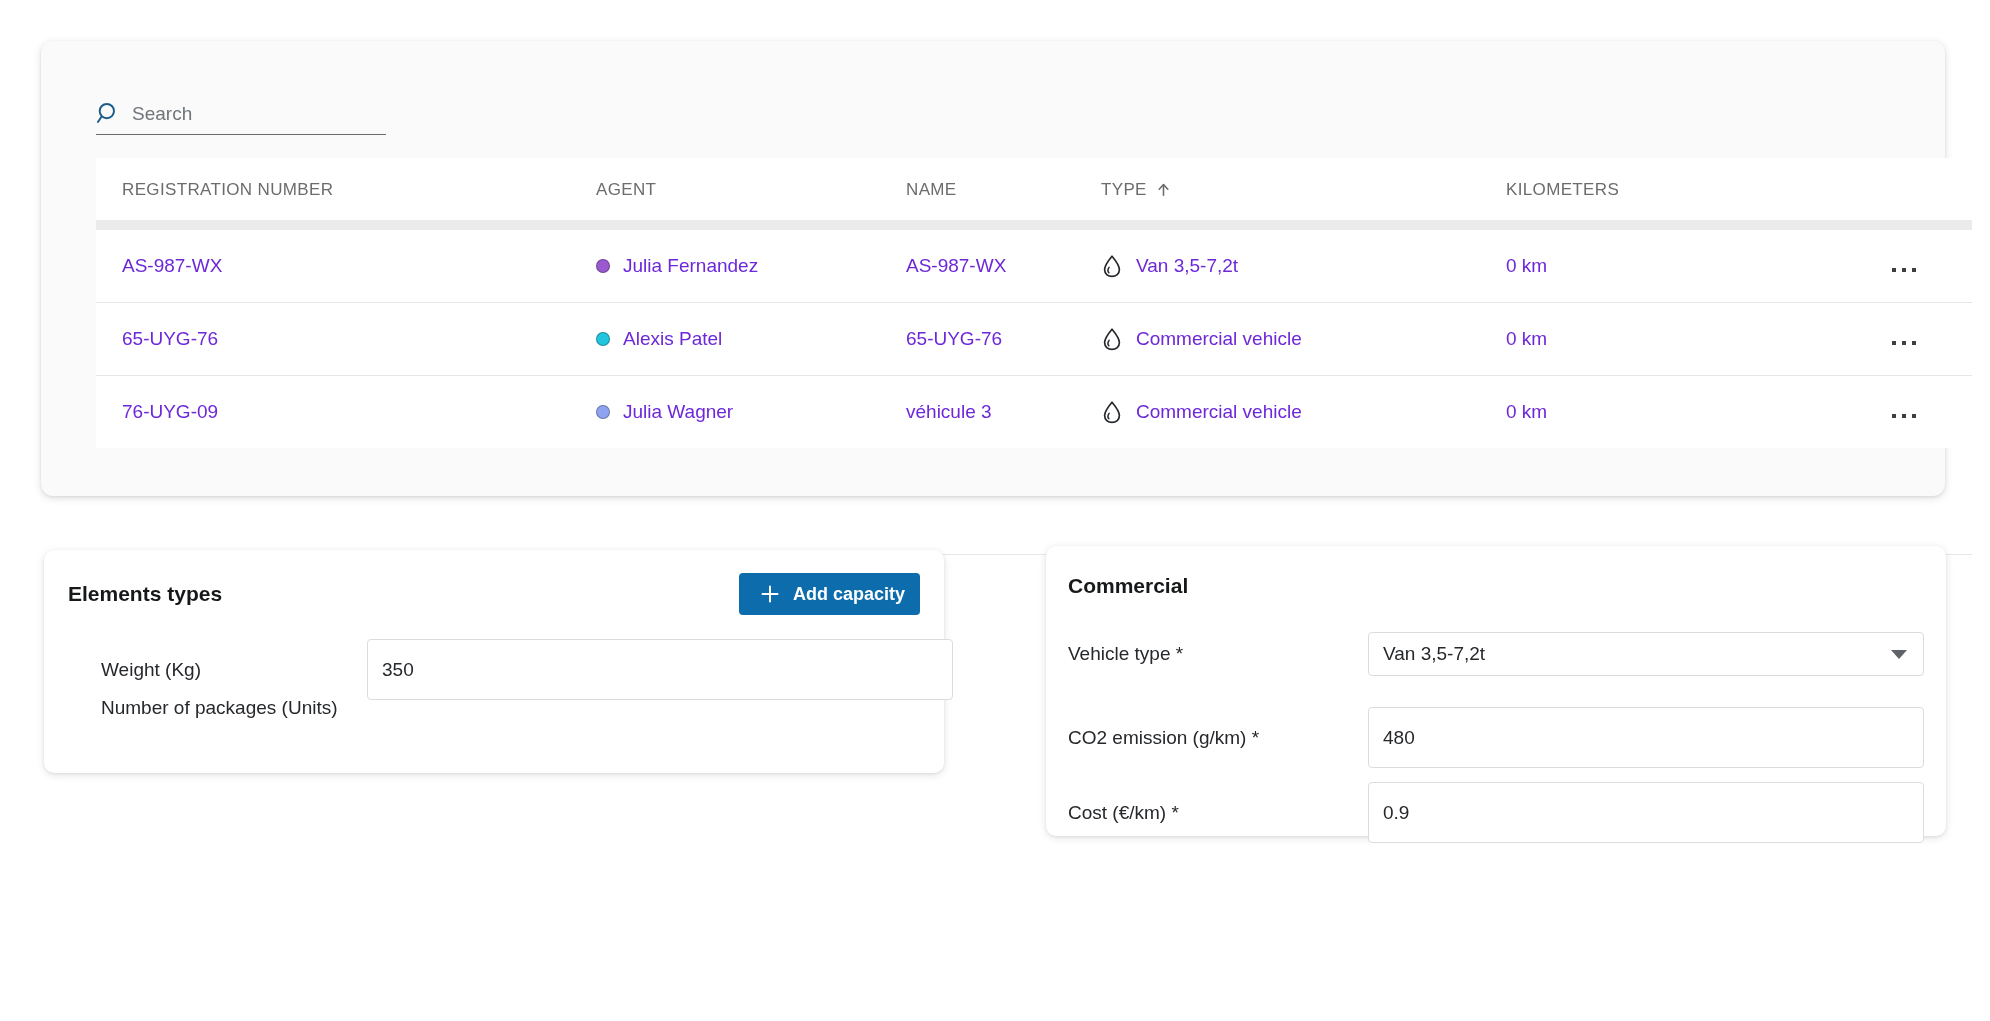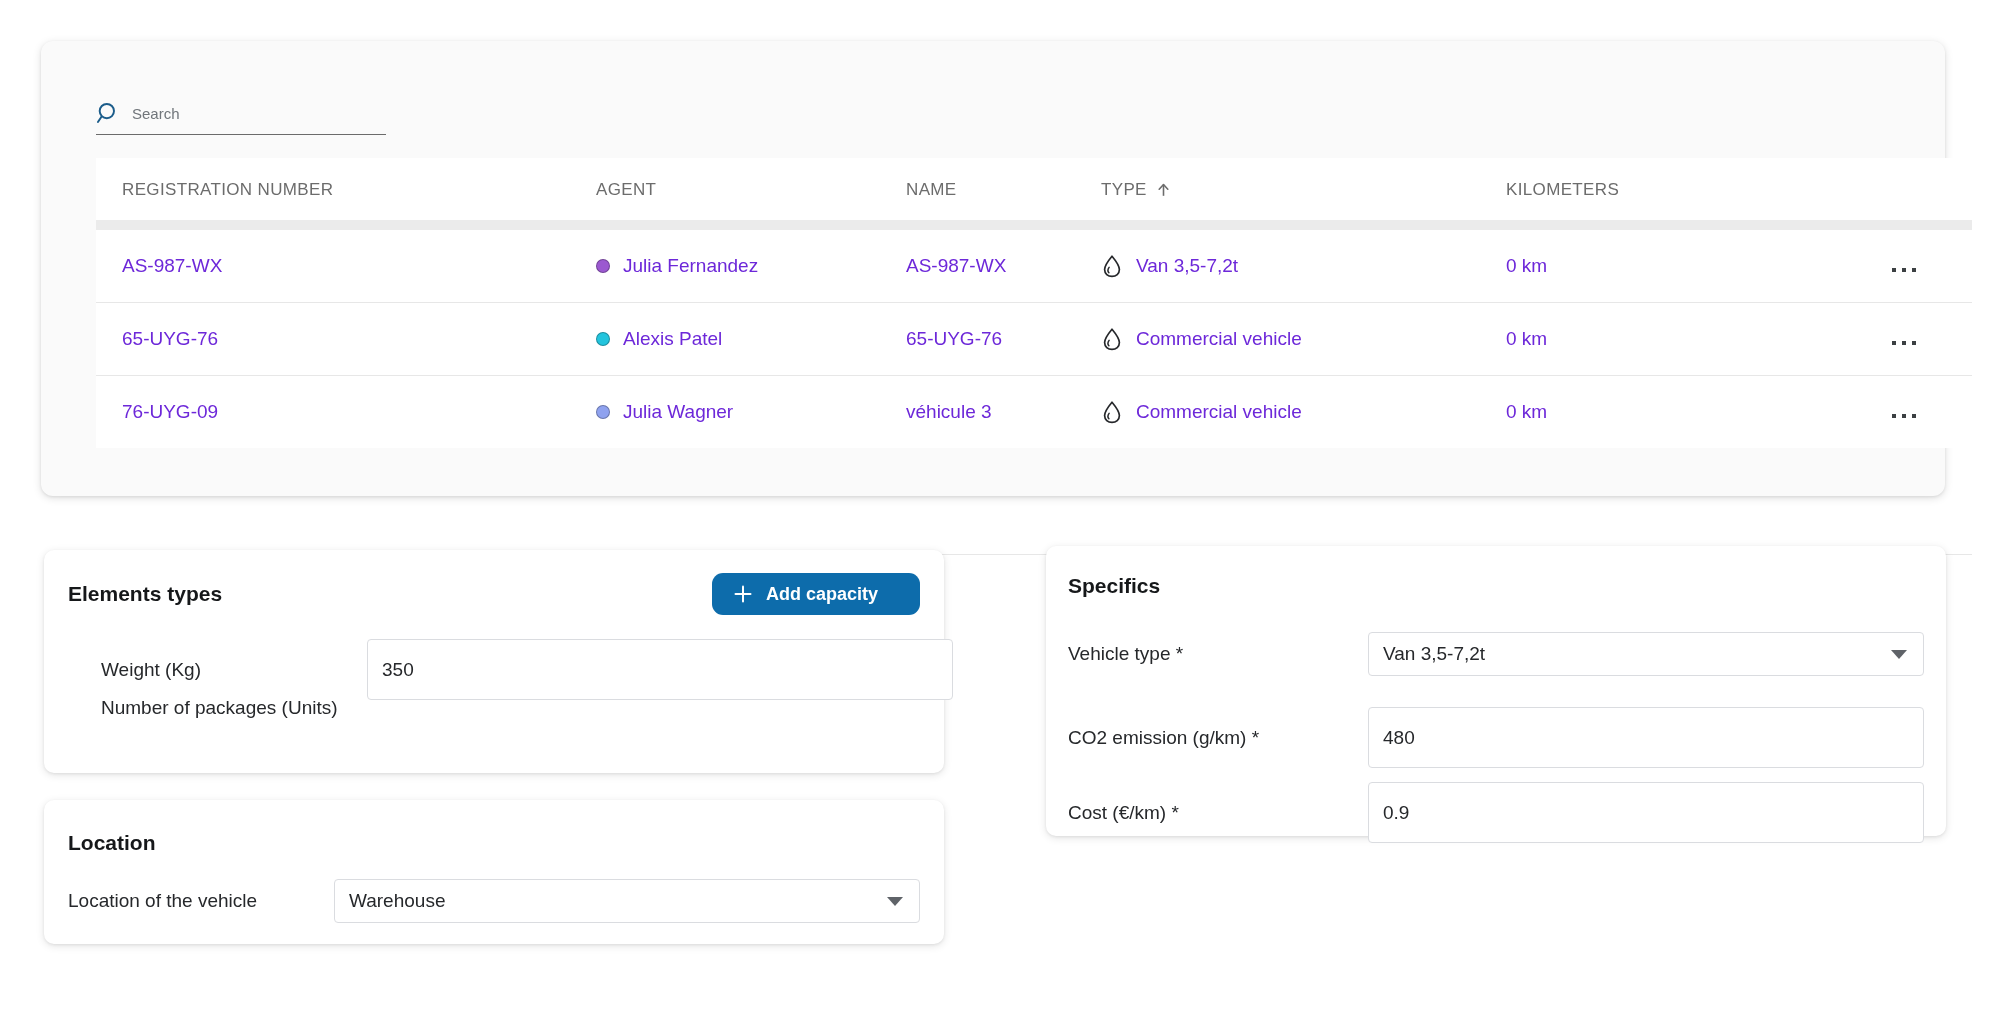--- a/index.html
+++ b/index.html
@@ -34,21 +34,21 @@
   }
   .search-icon {
     width: 26px; height: 26px;
     margin-right: 10px;
     flex: 0 0 auto;
     display: block;
   }
   .search-input {
     border: none; outline: none; background: transparent;
     font-family: "Liberation Sans", sans-serif;
-    font-size: 15px; color: #5f6368;
+    font-size: 19px; color: #5f6368;
     width: 230px; padding: 0; margin: 0;
     line-height: 26px;
   }
   .search-input::placeholder { color: #70757a; opacity: 1; }
 
   .table-wrap {
     position: absolute;
     left: 55px; top: 117px;
     width: 1876px;
     background: #ffffff;
@@ -182,25 +182,25 @@
 
   
   #capacity-card { left: 44px; top: 550px; width: 900px; height: 223px; }
   #capacity-title { position: absolute; left: 24px; top: 32px; }
   .btn-primary {
     position: absolute;
     right: 24px; top: 23px;
     height: 42px;
     background: #0d6cab;
     color: #ffffff;
-    border: none; border-radius: 11px;
+    border: none; border-radius: 4px;
     font-family: "Liberation Sans", sans-serif;
     font-size: 18px; font-weight: bold;
     display: flex; align-items: center; gap: 14px;
-    padding: 0 42px 0 22px;
+    padding: 0 15px 0 22px;
     cursor: pointer;
     white-space: nowrap;
   }
   .plus-icon { width: 18px; height: 18px; display: block; }
   .cap-row { position: absolute; left: 24px; width: 852px; display: flex; align-items: center; margin-left: 33px; }
   .cap-row .field-label { width: 266px; flex: 0 0 auto; }
   .cap-row .ctl { flex: 1 1 auto; }
   #cap-row-weight { top: 89px; }
   #cap-row-packages { top: 147px; }
 
@@ -410,35 +410,23 @@
       <div class="ctl">
         <input class="text-input" type="text" value="350" style="">
       </div>
     </div>
 
     <div class="cap-row" id="cap-row-packages">
       <div class="field-label">Number of packages (Units)</div>
     </div>
   </div>
 
-  <div class="card" id="location-card">
-    <div class="card-title" id="location-title">Location</div>
-    <div id="loc-row">
-      <div class="field-label">Location of the vehicle</div>
-      <div class="ctl">
-        <div class="select-box">
-          <span>Warehouse</span>
-          <span class="caret-down"></span>
-        </div>
-      </div>
-    </div>
-  </div>
 
   <div class="card" id="specifics-card">
-    <div class="card-title" id="specifics-title">Specifics</div>
+    <div class="card-title" id="specifics-title">Commercial</div>
 
     <div class="spec-row" id="spec-row-type">
       <div class="field-label">Vehicle type *</div>
       <div class="ctl">
         <div class="select-box">
           <span>Van 3,5-7,2t</span>
           <span class="caret-down"></span>
         </div>
       </div>
     </div>

